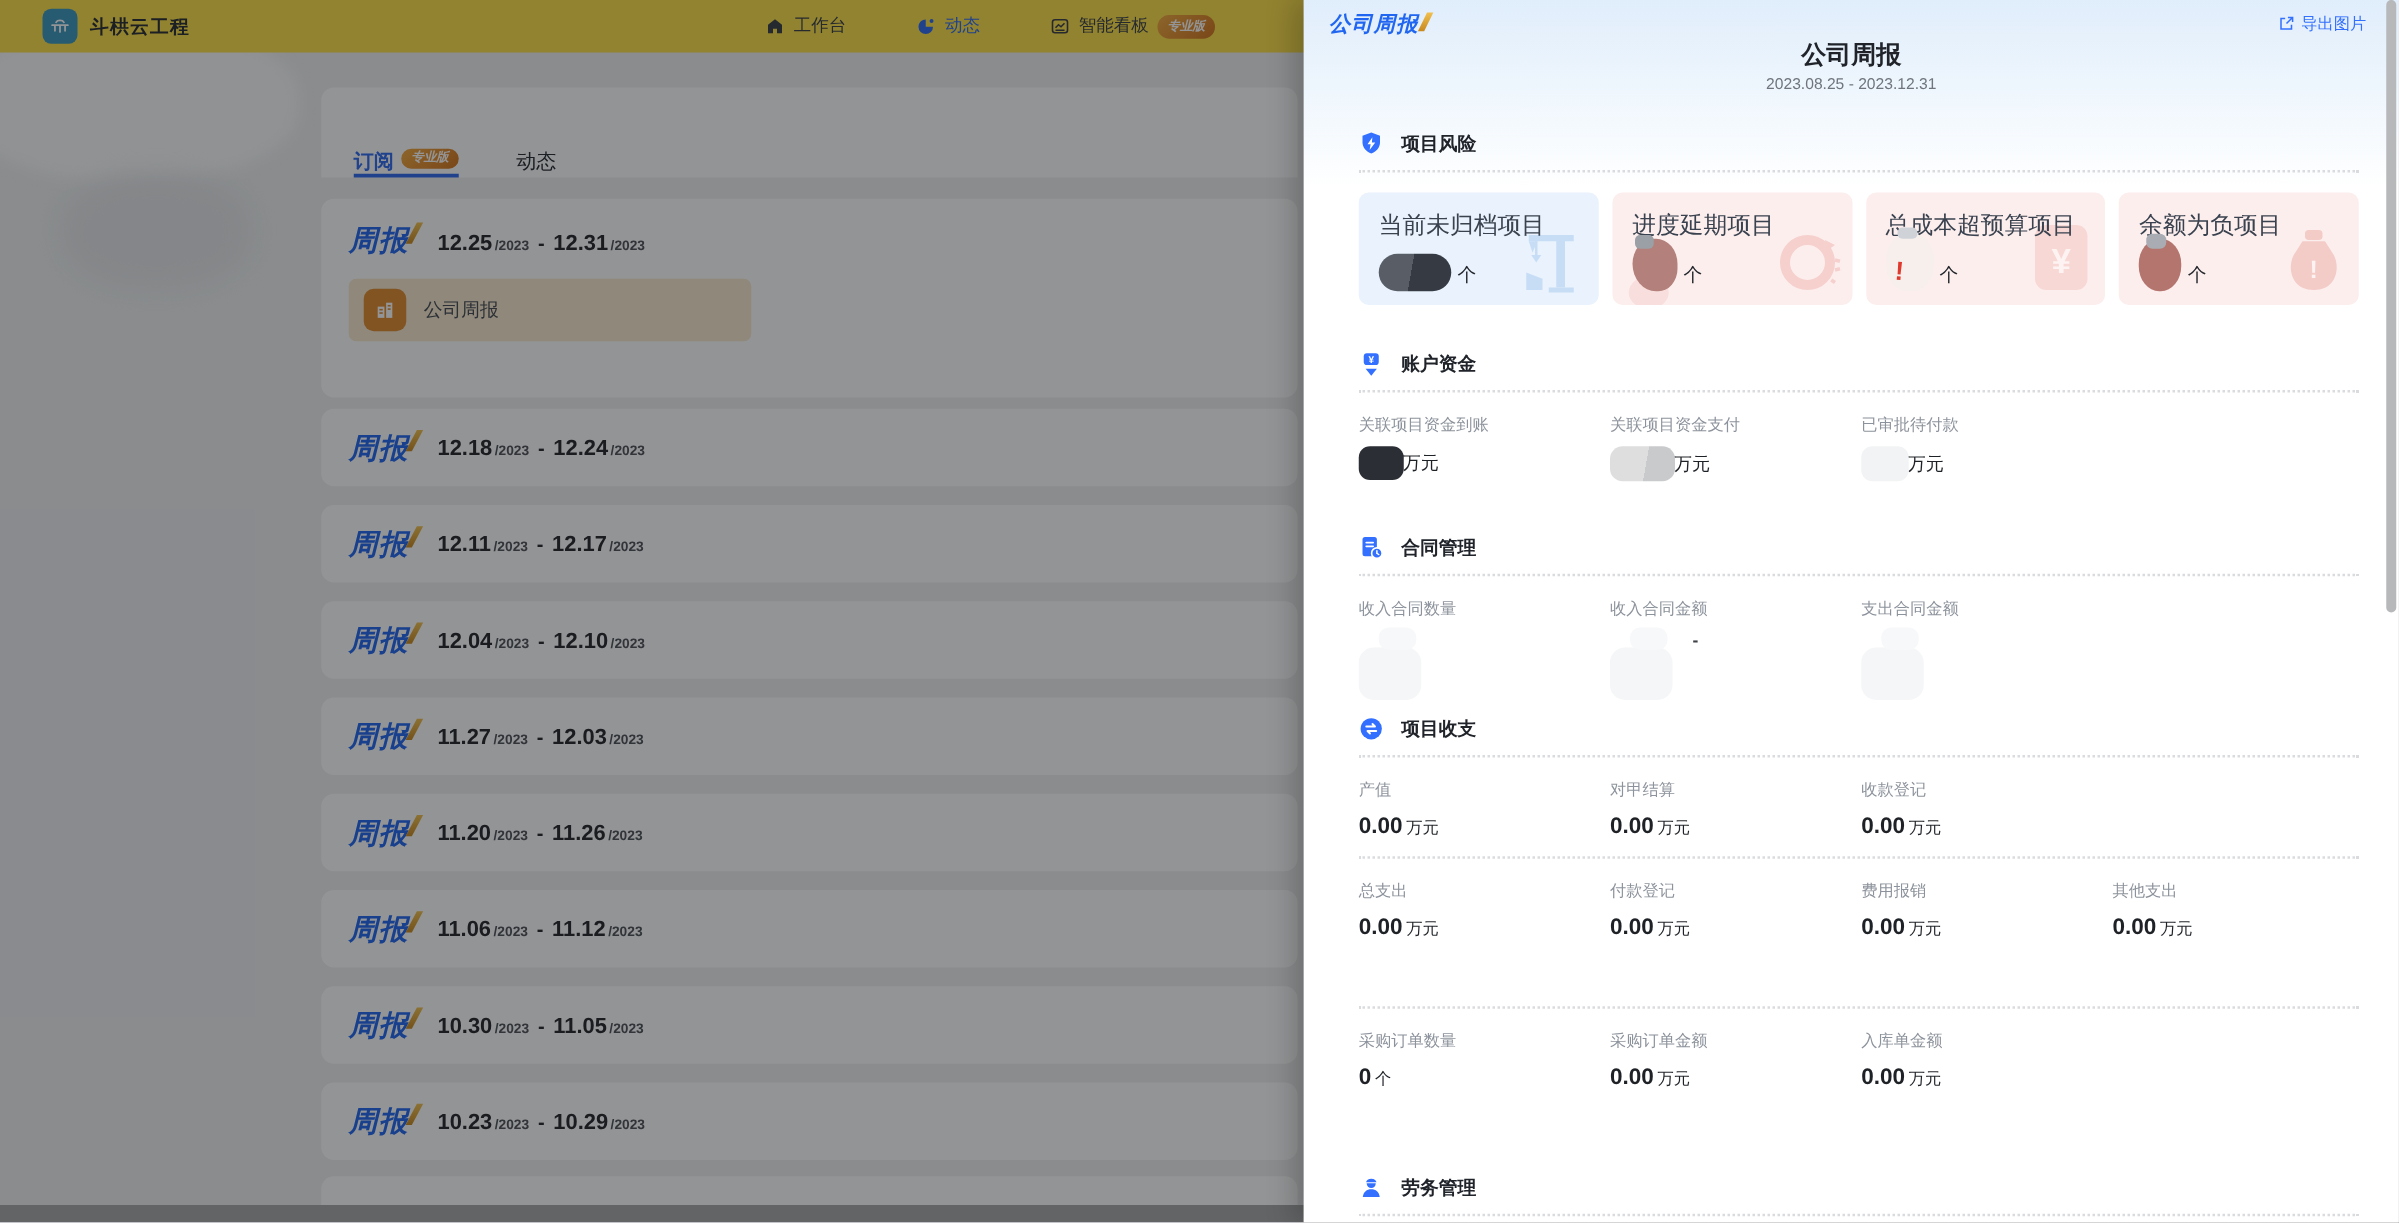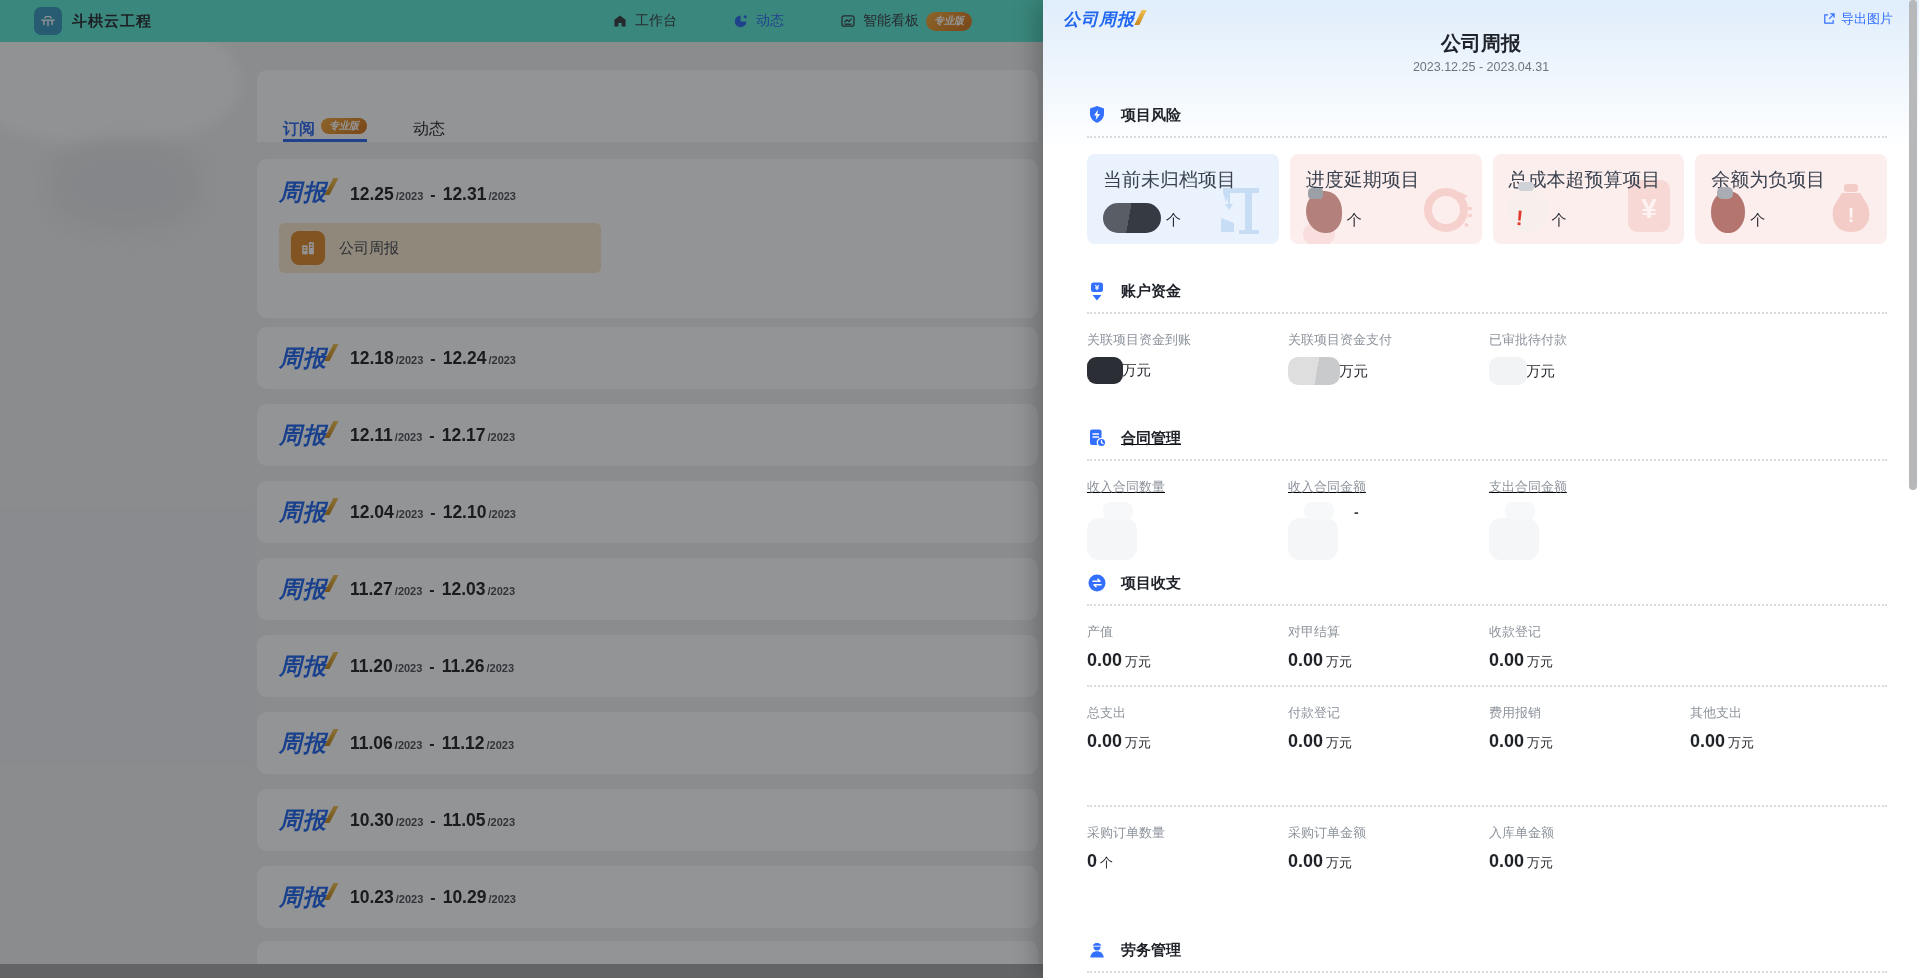--- a/index.html
+++ b/index.html
@@ -4,21 +4,21 @@
 <style>
   * { margin:0; padding:0; box-sizing:border-box; }
   html,body { width:1919px; height:978px; font-family:"Liberation Sans", sans-serif; }
   .screen { position:relative; width:1919px; height:978px; background:#eef0f1; overflow:hidden; }
 
   
   .left { position:absolute; left:0; top:0; width:1043px; height:978px; background:#eef0f1; overflow:hidden; }
   .art1 { position:absolute; left:-30px; top:20px; width:270px; height:125px; background:#fafbfc; border-radius:45%; filter:blur(7px); }
   .art2 { position:absolute; left:50px; top:140px; width:150px; height:90px; background:#e4e6e9; border-radius:45%; filter:blur(9px); }
 
-  .topbar { position:absolute; left:0; top:0; width:100%; height:42px; background:#5eead4; }
+  .topbar { position:absolute; left:0; top:0; width:100%; height:42px; background:#fde047; }
   .brand { position:absolute; left:34px; top:0; height:42px; display:flex; align-items:center; gap:10px; }
   .logo-sq { width:28px; height:28px; border-radius:7px; background:#3a98c0; display:flex; align-items:center; justify-content:center; }
   .app-title { font-size:15px; font-weight:700; color:#272b31; letter-spacing:1px; }
   .topnav { position:absolute; left:612px; top:0; height:42px; display:flex; align-items:center; gap:56px; }
   .nav-item { display:flex; align-items:center; gap:7px; font-size:14px; color:#3a3f46; cursor:pointer; white-space:nowrap; }
   .nav-item.active { color:#2f6bf0; }
   .pro-badge { font-size:10px; font-style:italic; font-weight:700; color:#fff;
                background:linear-gradient(135deg,#f2a93d,#d2731d); padding:2px 8px 3px; border-radius:10px; }
 
   .feed { position:absolute; left:257px; top:70px; width:781px; height:908px; }
@@ -63,21 +63,21 @@
   .export-btn { position:absolute; right:26px; top:10px; display:flex; align-items:center; gap:5px;
                 color:#3370ff; font-size:13px; cursor:pointer; }
   .p-title { position:absolute; left:0; top:30px; width:876px; text-align:center; font-size:20px; font-weight:700; color:#20242a; }
   .p-date  { position:absolute; left:0; top:60px; width:876px; text-align:center; font-size:12.5px; color:#70757d; }
 
   .sec { position:absolute; left:44px; width:800px; }
   .sec-head { display:flex; align-items:center; gap:14px; height:22px; }
   .sec-title { font-size:15px; font-weight:700; color:#20242a; }
   .dashline { margin-top:10px; border-top:2px dotted #d9dbde; }
 
-  .s-risk { top:104px; } .s-funds { top:280px; } .s-contracts { top:427px;text-decoration:underline; }
+  .s-risk { top:104px; } .s-funds { top:280px; } .s-contracts { top:427px; }
   .s-income { top:572px; } .s-materials { top:795px; } .s-labor { top:939px; }
 
   .risk-row { display:flex; gap:11px; margin-top:16px; }
   .risk-card { width:193px; height:90px; border-radius:8px; position:relative; padding:13px 0 0 16px; overflow:hidden; }
   .risk-card.blue { background:#e9f2fd; } .risk-card.pink { background:#fdeeee; }
   .rc-title { font-size:19px; color:#39424e; position:relative; z-index:2; }
   .rc-num { position:absolute; left:16px; bottom:11px; display:flex; align-items:flex-end; gap:5px; z-index:2; }
   .rc-unit { font-size:15px; color:#23262c; padding-bottom:3px; }
   .rc-bg { position:absolute; right:8px; bottom:6px; z-index:1; }
 
@@ -291,21 +291,21 @@
   <aside class="panel">
     <div class="p-brand">公司周报</div>
     <div class="export-btn">
       <svg width="14" height="14" viewBox="0 0 16 16">
           <path d="M7 3.2H3.2v9.6h9.6V9" fill="none" stroke="#3370ff" stroke-width="1.4"></path>
           <path d="M9.5 2.2h4.3v4.3M13.5 2.5L8.2 7.8" fill="none" stroke="#3370ff" stroke-width="1.4"></path>
         </svg>
       <span>导出图片</span>
     </div>
     <div class="p-title">公司周报</div>
-    <div class="p-date">2023.12.25 - 2023.04.31</div>
+    <div class="p-date">2023.08.25 - 2023.12.31</div>
 
     <section class="sec s-risk">
       <div class="sec-head">
         <svg class="sec-ico" width="20" height="20" viewBox="0 0 20 20">
             <path d="M10 1l7 2.6v5.2c0 4.3-3 7.6-7 9-4-1.4-7-4.7-7-9V3.6z" fill="#3370ff"></path>
             <path d="M10.9 4.8L7 10.4h2.5L8.7 15l4.5-6.1h-2.7z" fill="#fff"></path>
           </svg>
         <span class="sec-title">项目风险</span>
       </div>
       <div class="dashline"></div>

